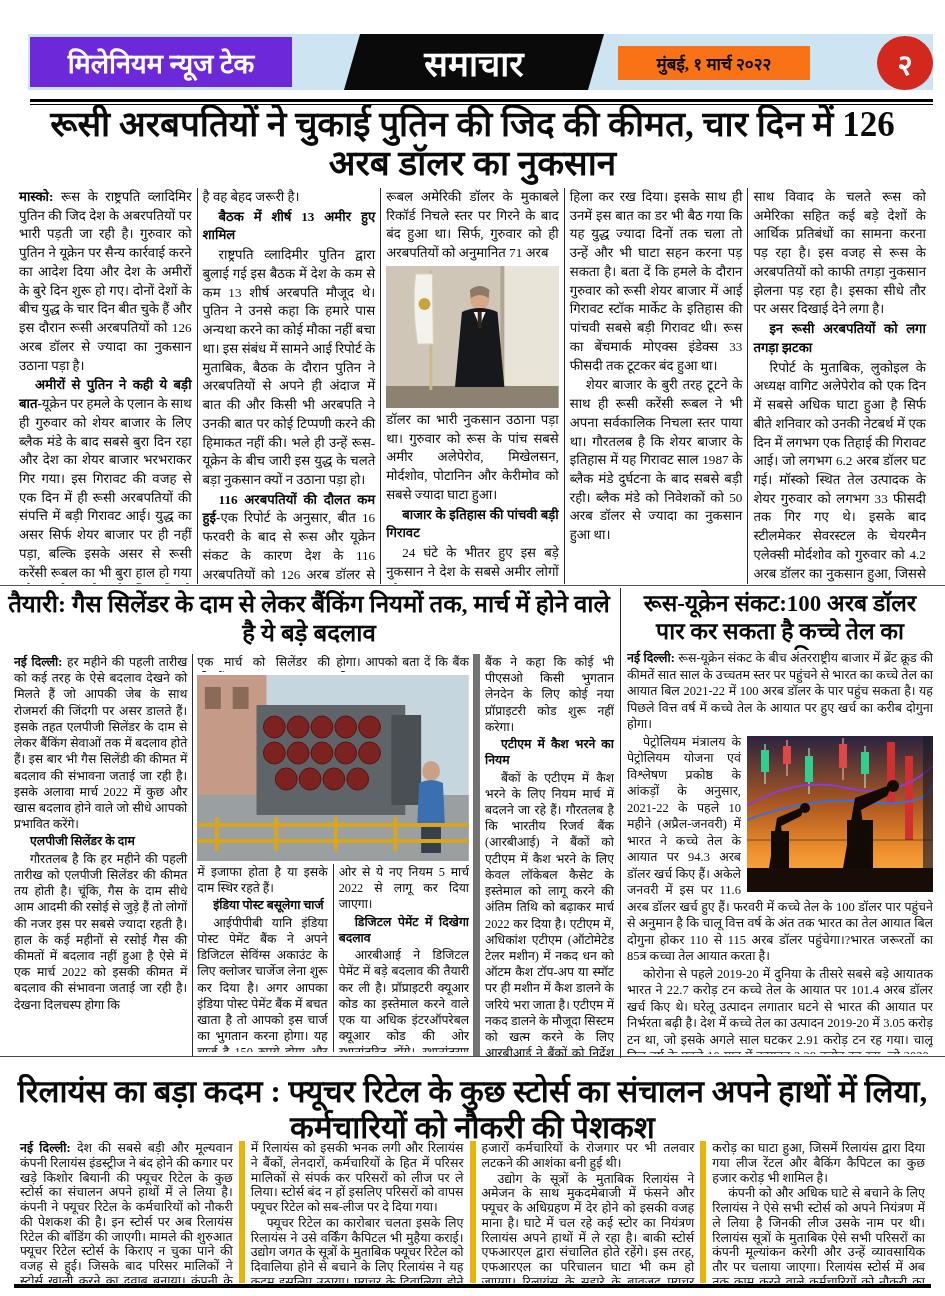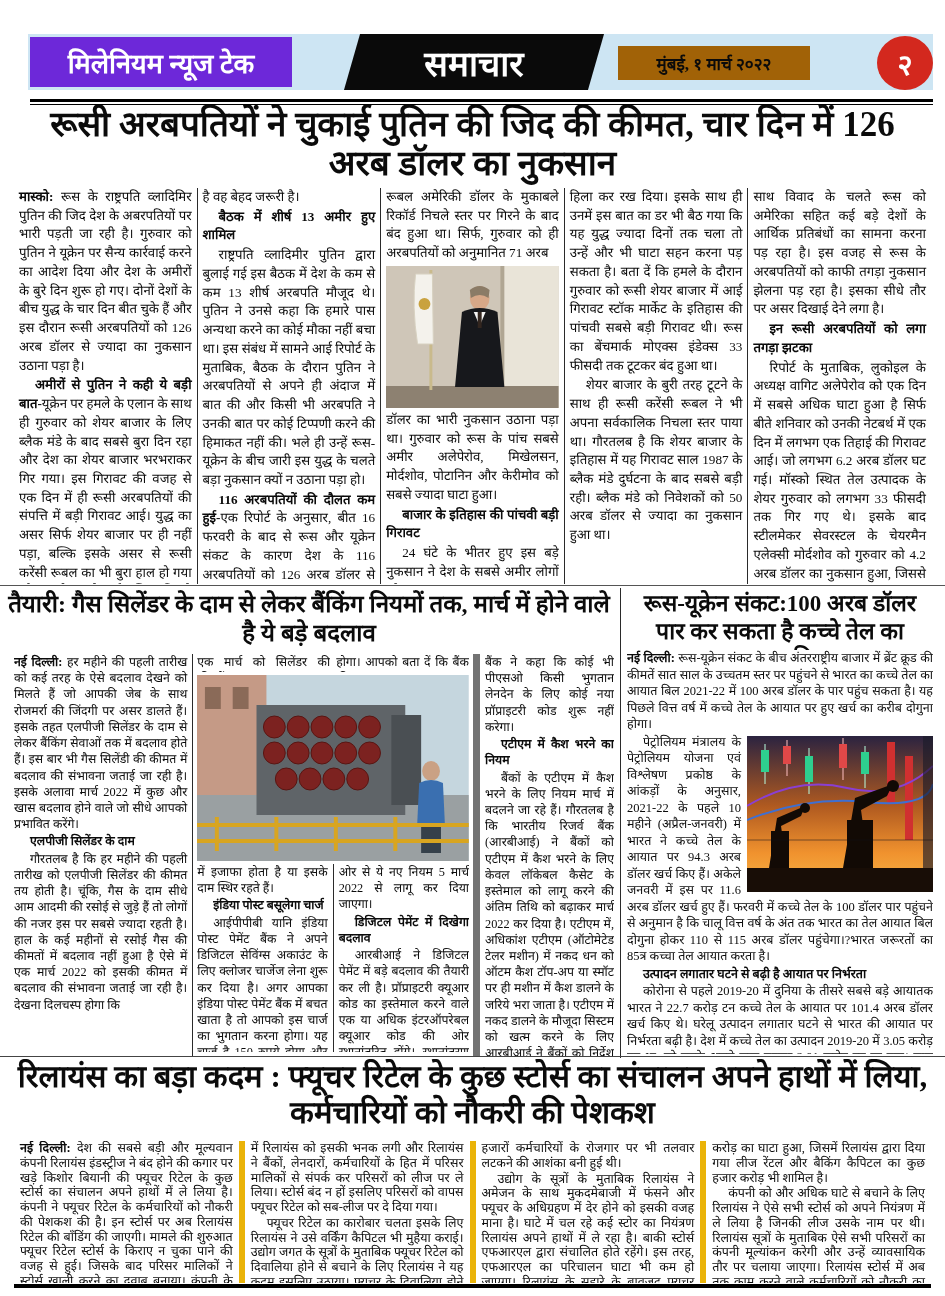--- a/index.html
+++ b/index.html
@@ -7,21 +7,21 @@
        font-family:"Liberation Serif","DejaVu Serif",serif;color:#0b0b0b;}
   
   .mast-strip{position:absolute;left:28px;top:34px;width:905px;height:56px;background:#cde5f3;}
   .brand-box{position:absolute;left:30px;top:37px;width:262px;height:50px;background:#6d28d9;
              display:flex;align-items:center;justify-content:center;}
   .brand-box span{color:#fff;font-weight:700;font-size:27px;white-space:nowrap;}
   .section-band{position:absolute;left:352px;top:34px;width:244px;height:56px;background:#0a0a0a;
                 transform:skewX(-16deg);}
   .section-label{position:absolute;left:352px;top:36px;width:244px;height:52px;display:flex;
                  align-items:center;justify-content:center;color:#fff;font-weight:700;font-size:35px;}
-  .date-box{position:absolute;left:618px;top:46px;width:192px;height:34px;background:#a16207;
+  .date-box{position:absolute;left:618px;top:46px;width:192px;height:34px;background:#f97316;
             display:flex;align-items:center;justify-content:center;font-weight:700;font-size:17px;}
   .page-circle{position:absolute;left:877px;top:36px;width:56px;height:54px;border-radius:50%;
                background:#d3281e;color:#fff;display:flex;align-items:center;justify-content:center;
                font-size:29px;font-weight:700;}
   .mast-rule{position:absolute;left:30px;top:99px;width:903px;height:2px;
              border-top:3px solid #000;border-bottom:1px solid #000;}
   
   p{margin:0 0 1px 0;text-align:justify;}
   p.body{text-indent:16px;}
   p.cont{text-indent:0;}
@@ -54,21 +54,21 @@
   .s2-mid-bottom .ncol:first-child{padding-right:5px;}
   
   .s3{position:absolute;left:620px;top:588px;width:313px;height:470px;border-left:1px solid #2a2a2a;
       padding-left:6px;box-sizing:border-box;overflow:hidden;}
   .s3-headline{font-size:23px;line-height:1.2;height:60px;margin-top:2px;}
   .s3-body{height:404px;overflow:hidden;}
   .s3 p{font-size:12.5px;line-height:1.32;}
   .photo-oil{float:right;margin:2px 0 3px 6px;}
   
   .s4{position:absolute;left:0;top:1056px;width:945px;height:228px;border-top:1px solid #444;overflow:hidden;}
-  .s4-headline{margin-top:2px;font-size:31px;line-height:1.15;height:74px;}
+  .s4-headline{margin-top:17px;font-size:31px;line-height:1.15;height:74px;}
   .s4-cols{position:absolute;left:14px;top:84px;width:917px;height:142px;}
   .s4-cols .ncol{flex:1;padding:0 6px;}
   .s4-cols .ncol + .ncol{border-left:6px solid #eab308;}
   .s4-cols p{font-size:12.5px;line-height:1.18;}
   .page-bottom-rule{position:absolute;left:14px;top:1284px;width:917px;height:4px;background:#000;}
 </style>
 </head>
 <body>
 
 <div class="mast-strip"></div>
@@ -247,21 +247,20 @@
         <rect x="24" y="95" width="18" height="37"></rect>
         <path d="M96 132 L108 62 L146 48 L140 60 L114 74 L122 132 Z"></path>
         <rect x="100" y="84" width="26" height="48"></rect>
         <circle cx="58" cy="72" r="5"></circle>
           <circle cx="146" cy="50" r="6"></circle>
       </g>
       <line x1="0" y1="104" x2="186" y2="104" stroke="#0e0e18" stroke-width="1" opacity="0.5"></line>
     </svg>
     <div>
         <p class="body">पेट्रोलियम मंत्रालय के पेट्रोलियम योजना एवं विश्लेषण प्रकोष्ठ के आंकड़ों के अनुसार, 2021-22 के पहले 10 महीने (अप्रैल-जनवरी) में भारत ने कच्चे तेल के आयात पर 94.3 अरब डॉलर खर्च किए हैं। अकेले जनवरी में इस पर 11.6 अरब डॉलर खर्च हुए हैं। फरवरी में कच्चे तेल के 100 डॉलर पार पहुंचने से अनुमान है कि चालू वित्त वर्ष के अंत तक भारत का तेल आयात बिल दोगुना होकर 110 से 115 अरब डॉलर पहुंचेगा।?भारत जरूरतों का 85त्र कच्चा तेल आयात करता है।</p>
-        <p class="sub">उत्पादन लगातार घटने से बढ़ी है आयात पर निर्भरता</p>
         <p class="body">कोरोना से पहले 2019-20 में दुनिया के तीसरे सबसे बड़े आयातक भारत ने 22.7 करोड़ टन कच्चे तेल के आयात पर 101.4 अरब डॉलर खर्च किए थे। घरेलू उत्पादन लगातार घटने से भारत की आयात पर निर्भरता बढ़ी है। देश में कच्चे तेल का उत्पादन 2019-20 में 3.05 करोड़ टन था, जो इसके अगले साल घटकर 2.91 करोड़ टन रह गया। चालू वित्त वर्ष के पहले 10 माह में उत्पादन 2.38 करोड़ टन रहा, जो 2020-21 की समान अवधि में 2.44 करोड़ टन रहा था।</p>
       </div>
   </div>
 </div>
 
 <div class="s4">
   <div class="headline s4-headline">रिलायंस का बड़ा कदम : फ्यूचर रिटेल के कुछ स्टोर्स का संचालन अपने हाथों में लिया, कर्मचारियों को नौकरी की पेशकश</div>
   <div class="colwrap s4-cols">
     <div class="ncol">
         <p class="cont"><b>नई दिल्ली:</b> देश की सबसे बड़ी और मूल्यवान कंपनी रिलायंस इंडस्ट्रीज ने बंद होने की कगार पर खड़े किशोर बियानी की फ्यूचर रिटेल के कुछ स्टोर्स का संचालन अपने हाथों में ले लिया है। कंपनी ने फ्यूचर रिटेल के कर्मचारियों को नौकरी की पेशकश की है। इन स्टोर्स पर अब रिलायंस रिटेल की बॉंडिंग की जाएगी। मामले की शुरुआत फ्यूचर रिटेल स्टोर्स के किराए न चुका पाने की वजह से हुई। जिसके बाद परिसर मालिकों ने स्टोर्स खाली करने का दवाब बनाया। कंपनी के सूत्रों के मुताबिक दिसंबर 2020</p>

